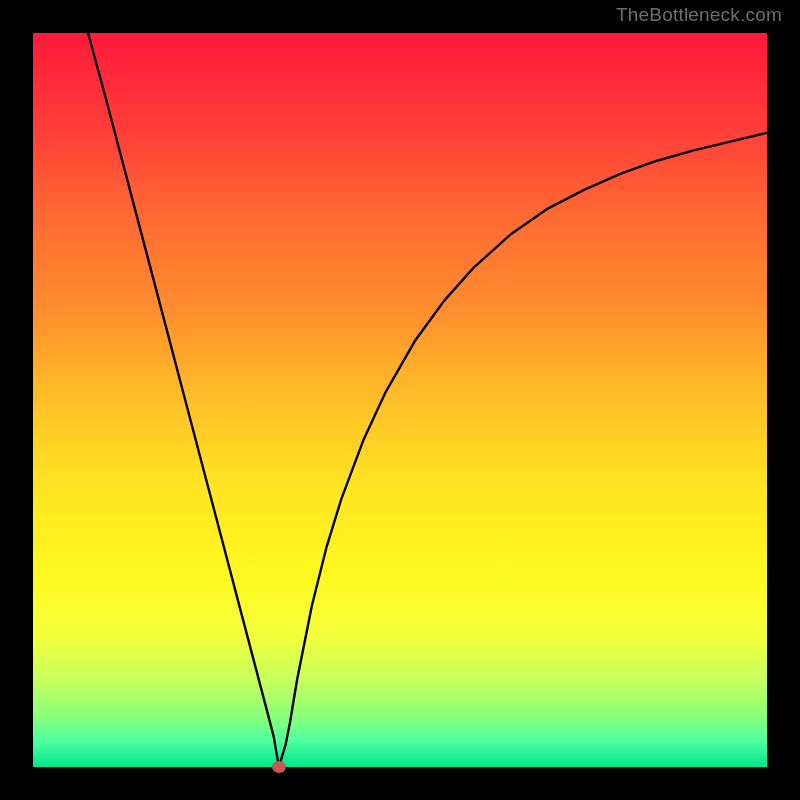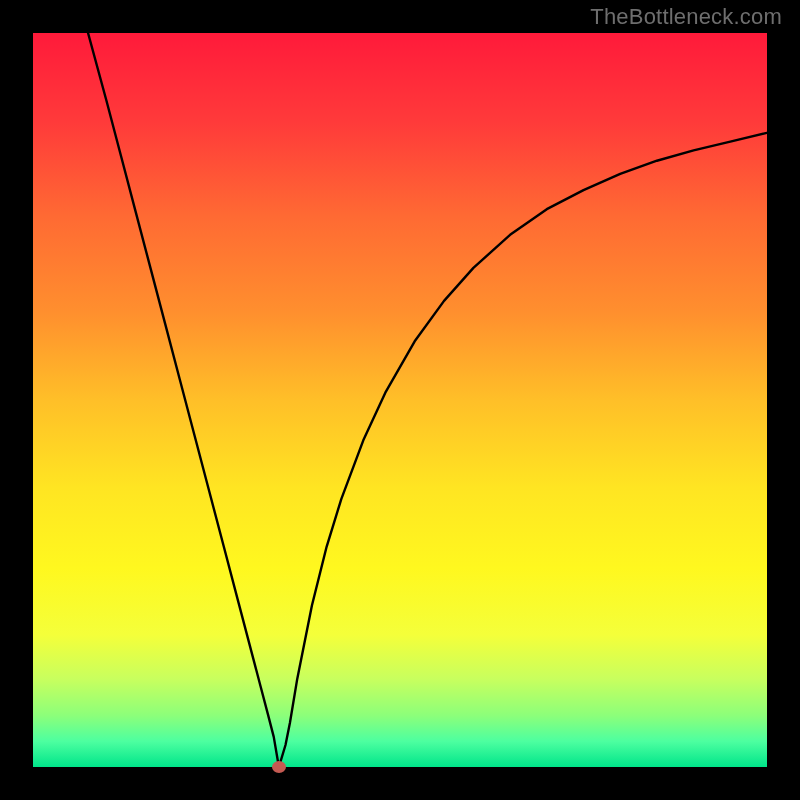--- a/index.html
+++ b/index.html
@@ -15,21 +15,21 @@
     position: relative;
     width: 800px;
     height: 800px;
     background: #000;
   }
   .watermark {
     position: absolute;
     top: 4px;
     right: 18px;
     color: #6e6e6e;
-    font-size: 22px;
+    font-size: 19px;
     font-weight: 400;
     letter-spacing: 0.2px;
     z-index: 5;
   }
   .plot-frame {
     position: absolute;
     left: 33px;
     top: 33px;
     width: 734px;
     height: 734px;

